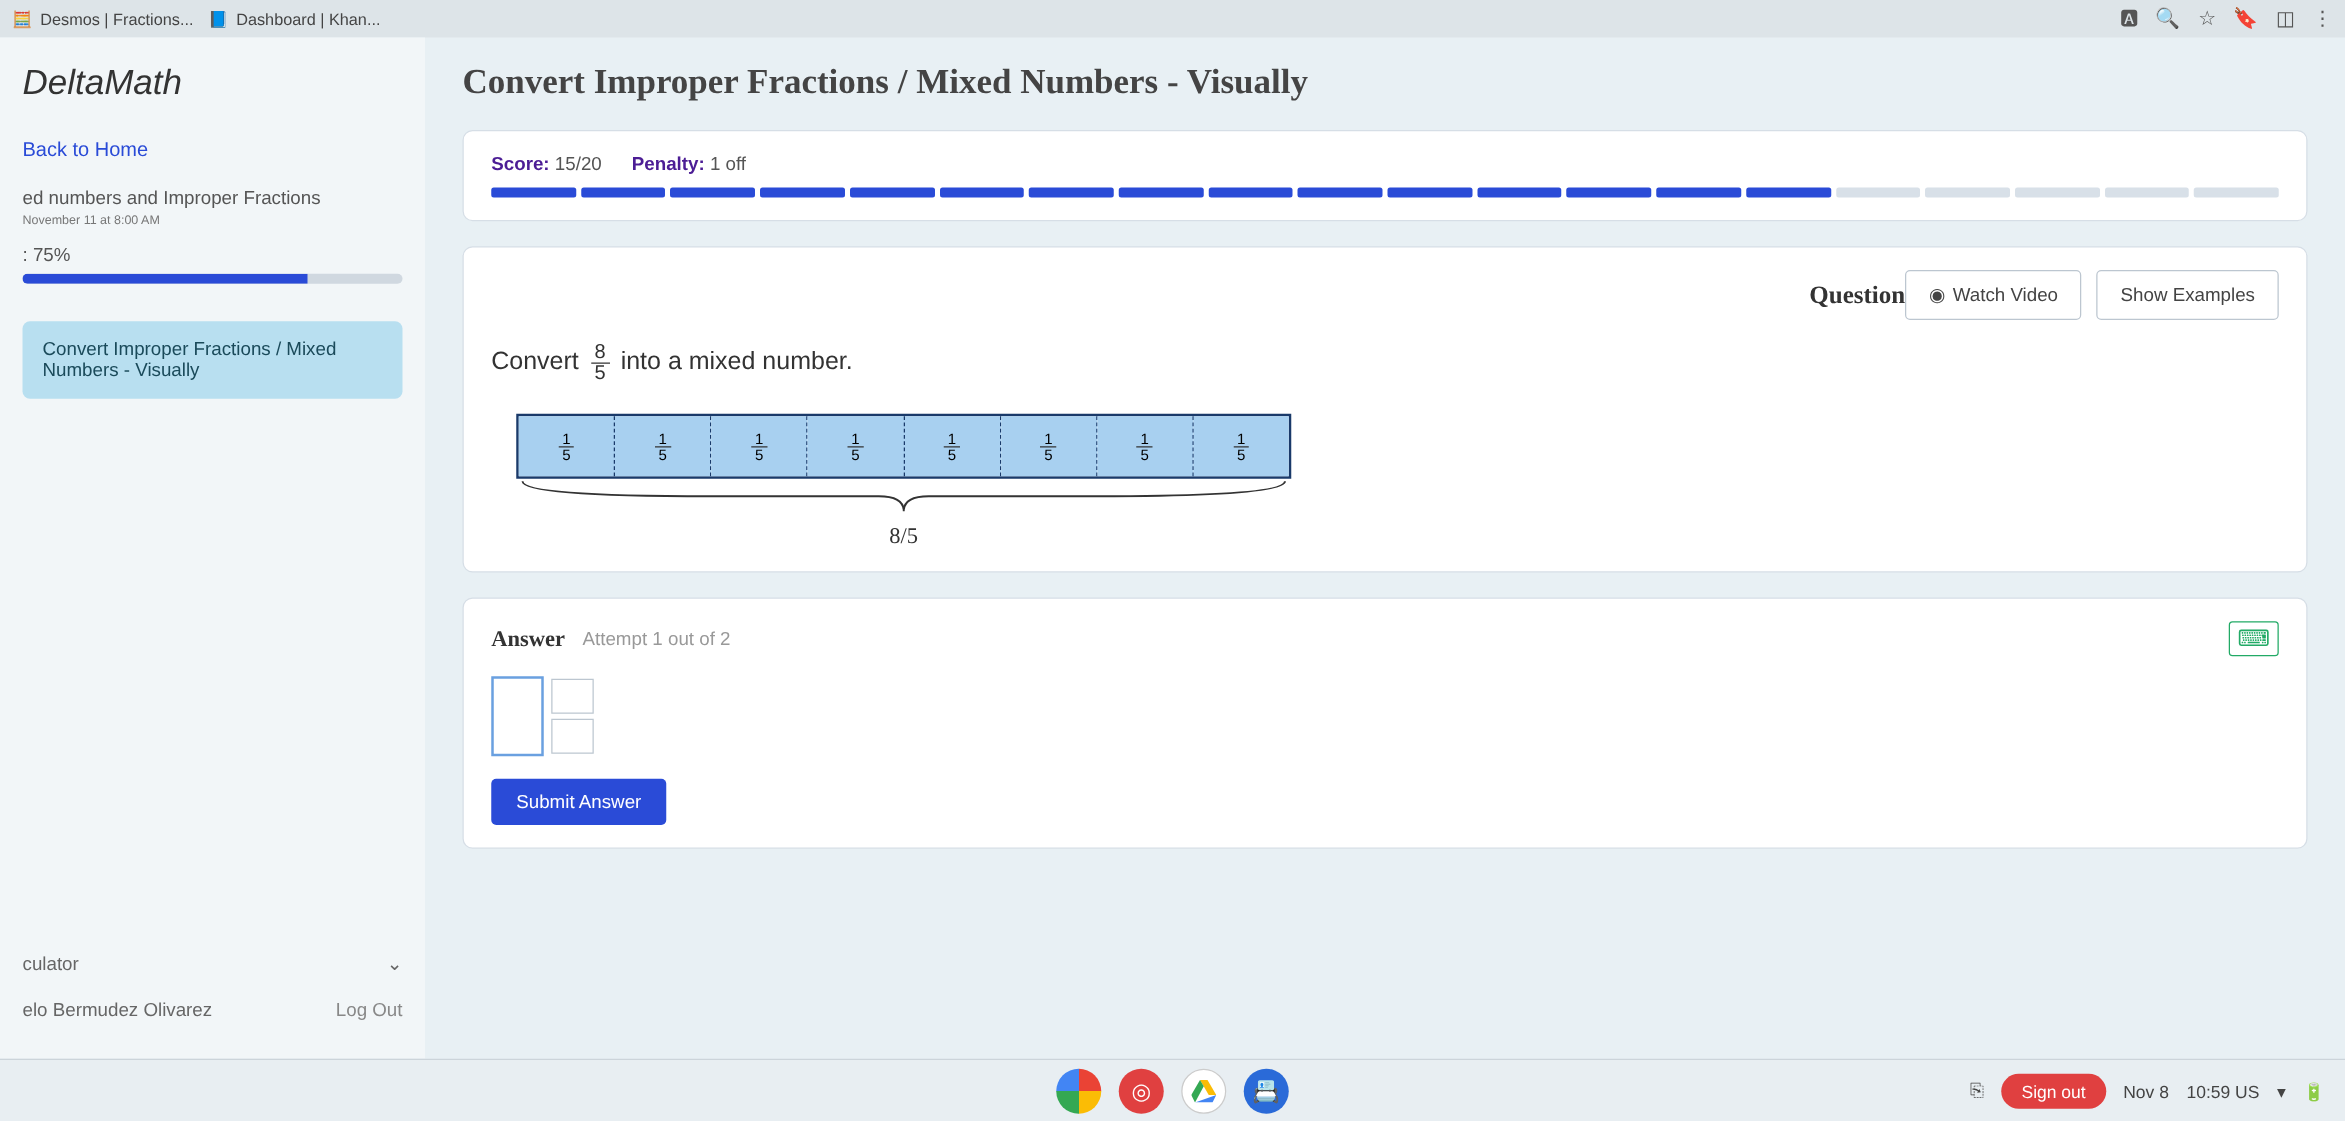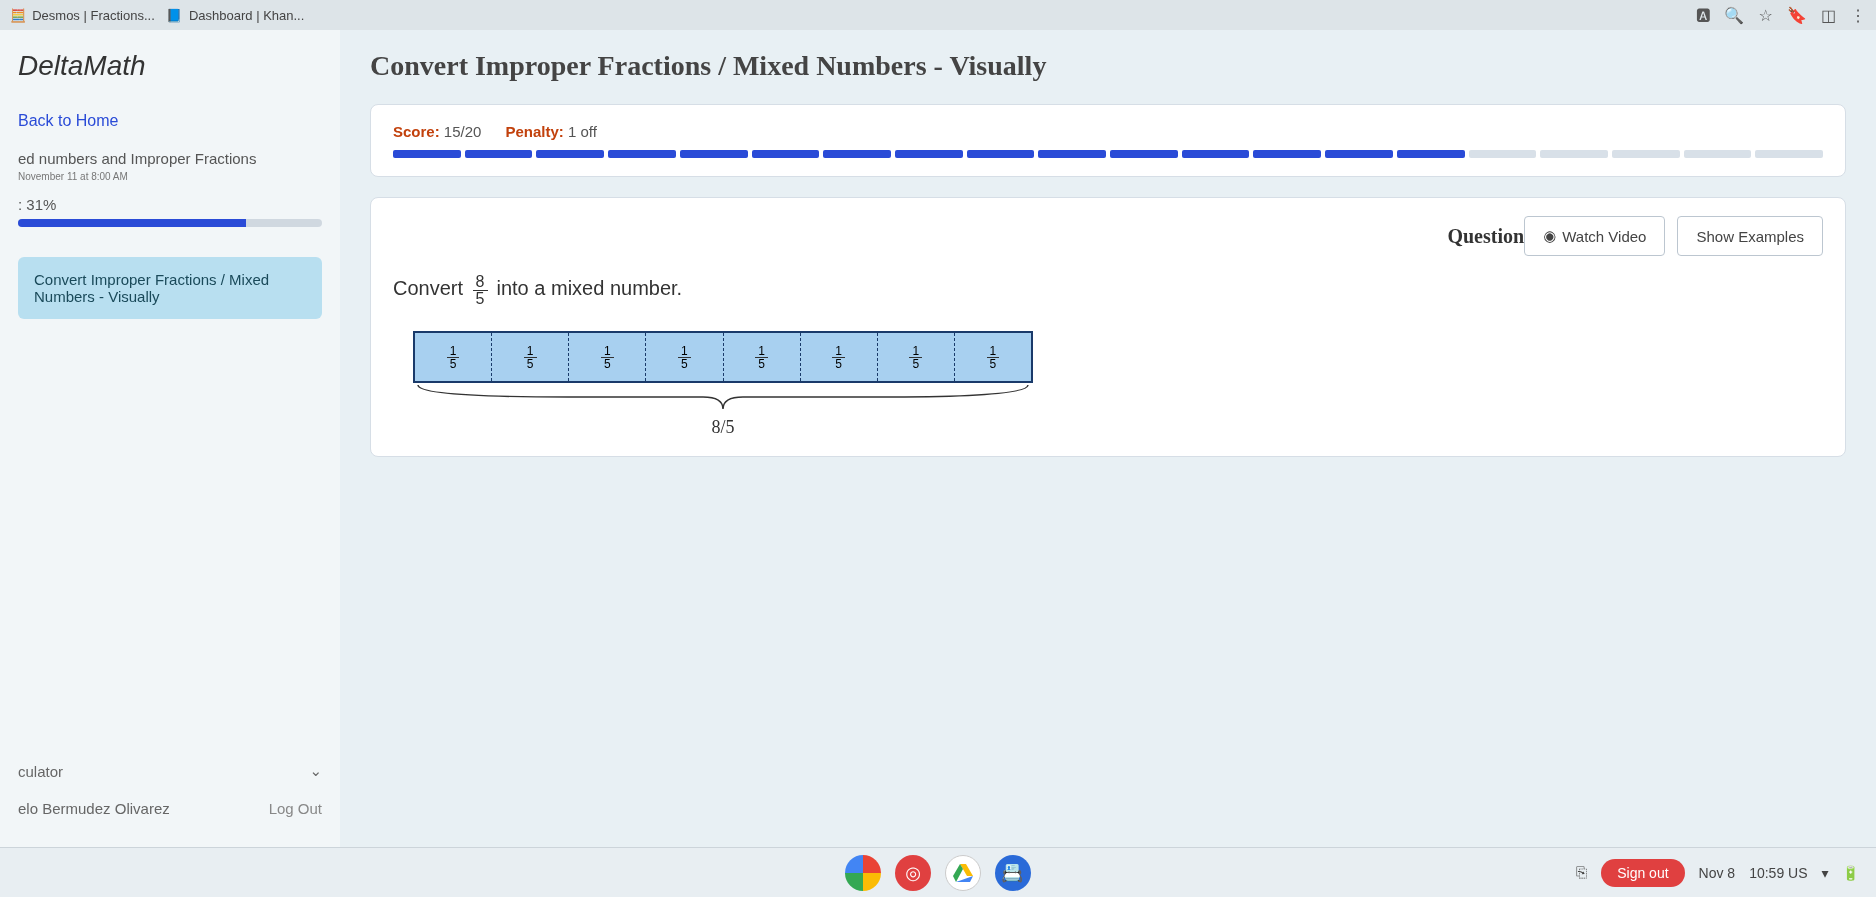--- a/index.html
+++ b/index.html
@@ -23,21 +23,21 @@
 .spacer { flex:1; }
 .calc-row { display:flex; justify-content:space-between; align-items:center; font-size:15px; color:#666; padding:10px 0; cursor:pointer; }
 .user-row { display:flex; justify-content:space-between; align-items:flex-end; font-size:15px; color:#666; padding:10px 0; }
 .logout { color:#888; cursor:pointer; }
 
 .main { flex:1; padding:20px 30px 0 30px; overflow:auto; }
 .page-title { font-size:28px; font-weight:bold; color:#444; margin-bottom:22px; font-family:Georgia,serif; }
 
 .card { background:#fff; border:1px solid #d6dee6; border-radius:8px; padding:18px 22px; margin-bottom:20px; }
 .score-row { display:flex; gap:24px; font-size:15px; color:#555; margin-bottom:10px; }
-.score-row b { color:#c2410c; }
+.score-row b { color:#4c1d95; }
 .progress-track { display:flex; gap:4px; }
 .progress-seg { flex:1; height:8px; background:#d8e0e8; border-radius:2px; }
 .progress-seg.done { background:#2a4bd7; }
 
 .q-head { display:flex; justify-content:flex-end; align-items:center; margin-bottom:18px; }
 .q-head h2 { font-size:20px; color:#333; font-family:Georgia,serif; }
 .q-buttons { display:flex; gap:12px; }
 .outline-btn { background:#fff; border:1px solid #bcc6d0; border-radius:4px; padding:10px 18px; font-size:15px; color:#444; cursor:pointer; display:flex; align-items:center; gap:6px; }
 
 .prompt { font-size:20px; color:#333; font-family:Georgia,serif; margin-bottom:24px; }
@@ -94,21 +94,21 @@
   </div>
 </div>
 
 <div class="app">
 
   <div class="sidebar">
     <div class="logo">DeltaMath</div>
     <div class="back-link">Back to Home</div>
     <div class="assignment-title">ed numbers and Improper Fractions</div>
     <div class="assignment-due">November 11 at 8:00 AM</div>
-    <div class="assignment-pct">: 31%</div>
+    <div class="assignment-pct">: 75%</div>
     <div class="assignment-bar">
         <div class="fill"></div>
       </div>
     <div class="skill-item">Convert Improper Fractions / Mixed Numbers - Visually</div>
     <div class="spacer"></div>
     <div class="calc-row">
       <span>culator</span>
       <span>⌄</span>
     </div>
     <div class="user-row">
@@ -223,20 +223,35 @@
           </div>
         </div>
       <div class="brace-wrap">
         <svg class="brace-svg" viewBox="0 0 620 30">
           <path d="M5 2 Q5 14 155 14 L290 14 Q310 14 310 26 Q310 14 330 14 L465 14 Q615 14 615 2" fill="none" stroke="#333" stroke-width="1.5"></path>
         </svg>
         <div class="brace-label">8/5</div>
       </div>
     </div>
 
+    <div class="card">
+      <div class="ans-head">
+        <h3>Answer</h3>
+        <span class="attempt">Attempt 1 out of 2</span>
+        <span class="kbd-icon">⌨</span>
+      </div>
+      <div class="mixed-input">
+        <div class="whole-box"></div>
+        <div class="frac-boxes">
+          <div class="frac-box"></div>
+          <div class="frac-box"></div>
+        </div>
+      </div>
+      <button class="submit-btn">Submit Answer</button>
+    </div>
   </div>
 </div>
 
 <div class="taskbar">
   <div class="center">
     <div class="tb-icon" style="background:conic-gradient(#ea4335 0 90deg,#fbbc05 90deg 180deg,#34a853 180deg 270deg,#4285f4 270deg 360deg);"></div>
     <div class="tb-icon" style="background:#e04040;color:#fff">◎</div>
     <div class="tb-icon" style="background:#fff;border:1px solid #ccc">
       <svg width="20" height="18" viewBox="0 0 20 18">
           <path d="M7 0 L13 0 L20 12 L14 12 Z" fill="#fbbc05"></path>

